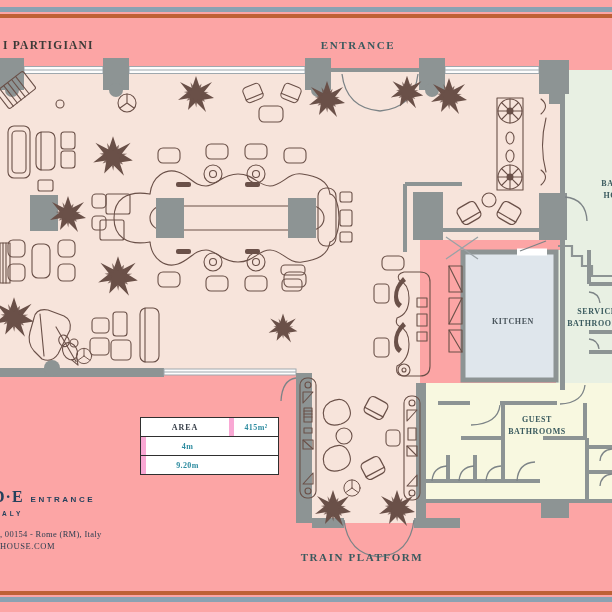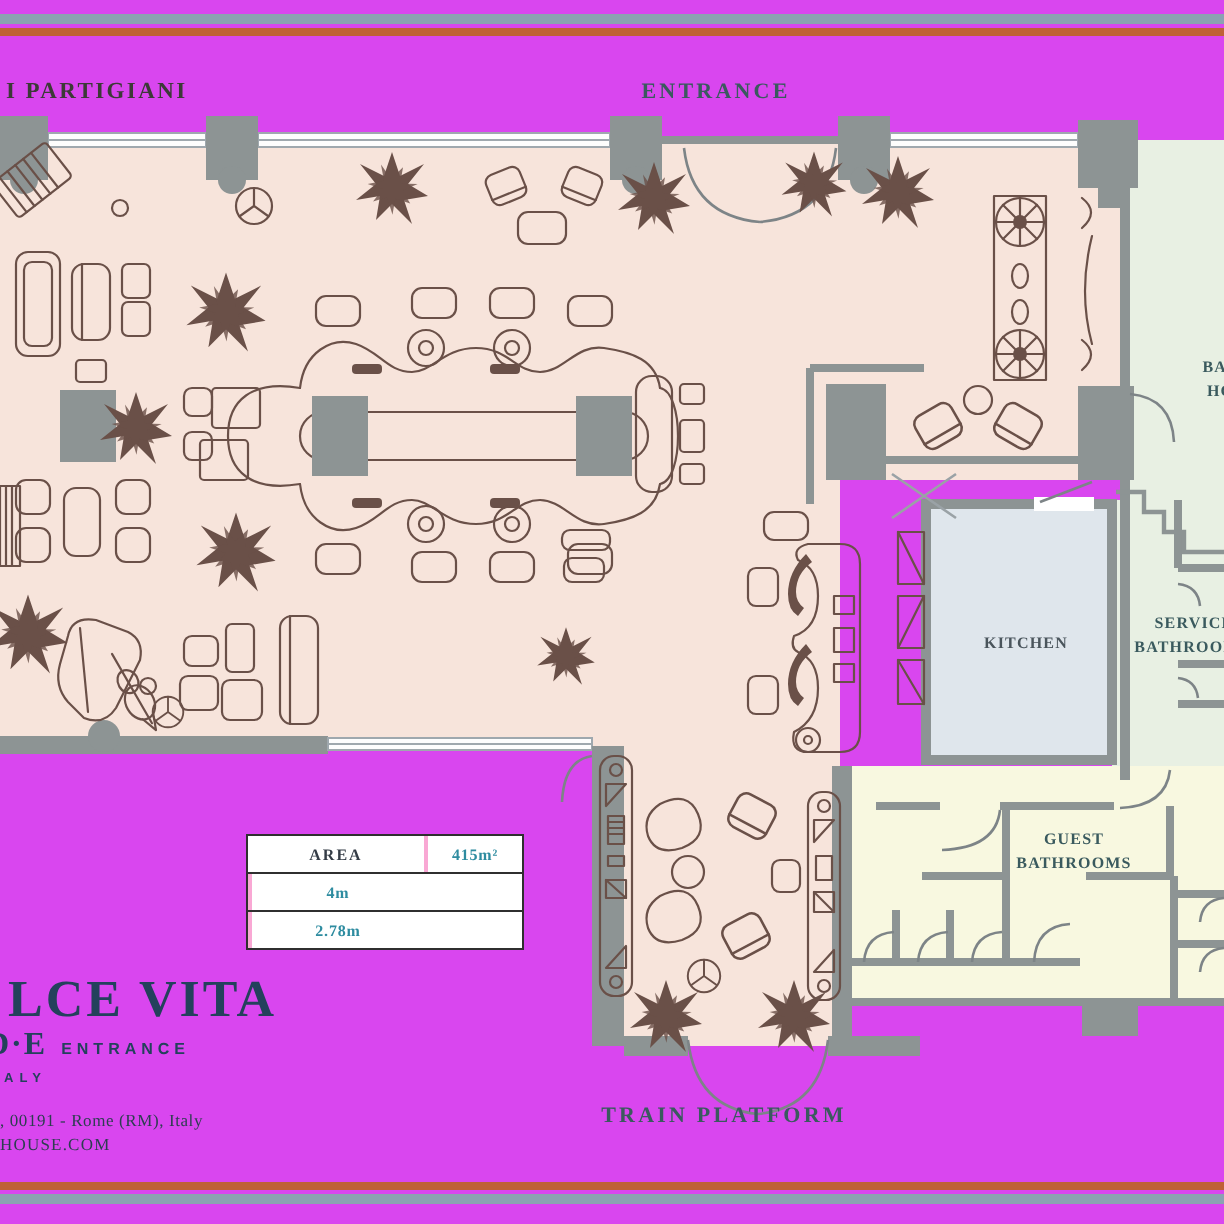--- a/index.html
+++ b/index.html
@@ -1,16 +1,16 @@
 <!DOCTYPE html>
 <html style="--border-blue: #8ba2b2; --border-orange: #bf6136; --wall-gray: #8d9494; --dining-fill: #f7e4db; --back-house-fill: #e8f0e3; --kitchen-fill: #dfe6ec; --bathrooms-fill: #f8f8e0; --furniture-line: #6a5048; --room-label-teal: #3a5a5e; --value-teal: #2e8ca0; --logo-navy: #24415c;"><head>
 <meta charset="utf-8">
 <style>
   html,body{margin:0;padding:0;background:#ffffff;}
-  #canvas{position:relative;width:612px;height:612px;background:#d946ef;overflow:hidden;
+  #canvas{position:relative;width:612px;height:612px;background:#fca5a5;overflow:hidden;
           font-family:"Liberation Serif",serif;}
   .hline{position:absolute;left:0;width:612px;}
   #top-blue{top:7px;height:5px;background:var(--border-blue);}
   #top-orange{top:14px;height:3.5px;background:var(--border-orange);}
   #bot-orange{top:591px;height:3.5px;background:var(--border-orange);}
   #bot-blue{top:596.5px;height:5px;background:var(--border-blue);}
   svg#plan{position:absolute;left:0;top:0;}
 
   
   .wl{fill:var(--wall-gray);}
@@ -21,24 +21,24 @@
   .dk{fill:var(--furniture-line);stroke:none;}
   .win{stroke:#9fa8ae;fill:#fdfdfd;stroke-width:1px;}
   .door{stroke:#7d8487;fill:none;stroke-width:1.3px;}
   .lbl{font-family:"Liberation Serif",serif;font-weight:bold;fill:var(--room-label-teal);}
   .big{font-size:11px;letter-spacing:1.6px;}
   .room{font-size:8px;letter-spacing:.6px;}
   .street{fill:#3c3a37;font-size:11.5px;letter-spacing:1.2px;}
   .kitchenlbl{fill:#4a555c;}
 
   
-  #info-table{position:absolute;left:123px;top:417px;width:137px;border:1.6px solid #2f2f2f;background:#fff;font-family:Liberation Serif, serif;}
+  #info-table{position:absolute;left:140px;top:417px;width:137px;border:1.6px solid #2f2f2f;background:#fff;font-family:Liberation Serif, serif;}
   .trow{display:grid;grid-template-columns:88px 1fr;height:18px;border-top:1px solid #2f2f2f;}
   .trow:first-child{border-top:none;}
-  .tcell{display:flex;align-items:center;justify-content:center;font-weight:bold;font-size:8px;letter-spacing:1px;color:#343c46;border-left:2px solid #f9a8d4;}
+  .tcell{display:flex;align-items:center;justify-content:center;font-weight:bold;font-size:8px;letter-spacing:1px;color:#343c46;border-left:5px solid #f9a8d4;}
   .tcell.lab{border-left:none;}
   .tcell.val{color:var(--value-teal);letter-spacing:.4px;}
 
   
   #logo{position:absolute;left:0;top:487px;width:230px;color:var(--logo-navy);}
   #logo .title{font-size:26px;letter-spacing:1.5px;font-weight:bold;margin-left:4px;line-height:26px;}
   #logo .exp-row{display:flex;align-items:baseline;margin-left:-7px;margin-top:1px;}
   #logo .mono{font-size:16px;font-weight:bold;letter-spacing:1px;}
   #logo .express{font-size:8px;font-weight:bold;letter-spacing:2.5px;margin-left:7px;font-family:"Liberation Sans",sans-serif;}
   #logo .country{font-size:6.5px;font-weight:bold;letter-spacing:3px;margin-left:2px;margin-top:4px;font-family:"Liberation Sans",sans-serif;}
@@ -321,30 +321,29 @@
 
   <div id="info-table">
     <div class="trow">
       <div class="tcell lab">AREA</div>
       <div class="tcell val">415m²</div>
     </div>
     <div class="trow">
       <div class="tcell val">4m</div>
     </div>
     <div class="trow">
-      <div class="tcell val">2.78m</div>
+      <div class="tcell val">9.20m</div>
     </div>
   </div>
 
   <div id="logo">
-    <div class="title">LCE VITA</div>
     <div class="exp-row">
       <span class="mono">D·E</span>
       <span class="express">ENTRANCE</span>
     </div>
     <div class="country">ALY</div>
-    <div class="addr">, 00191 - Rome (RM), Italy</div>
+    <div class="addr">, 00154 - Rome (RM), Italy</div>
     <div class="web">HOUSE.COM</div>
   </div>
 
   <div class="hline" id="bot-orange"></div>
   <div class="hline" id="bot-blue"></div>
 </div>
 
 </body></html>

